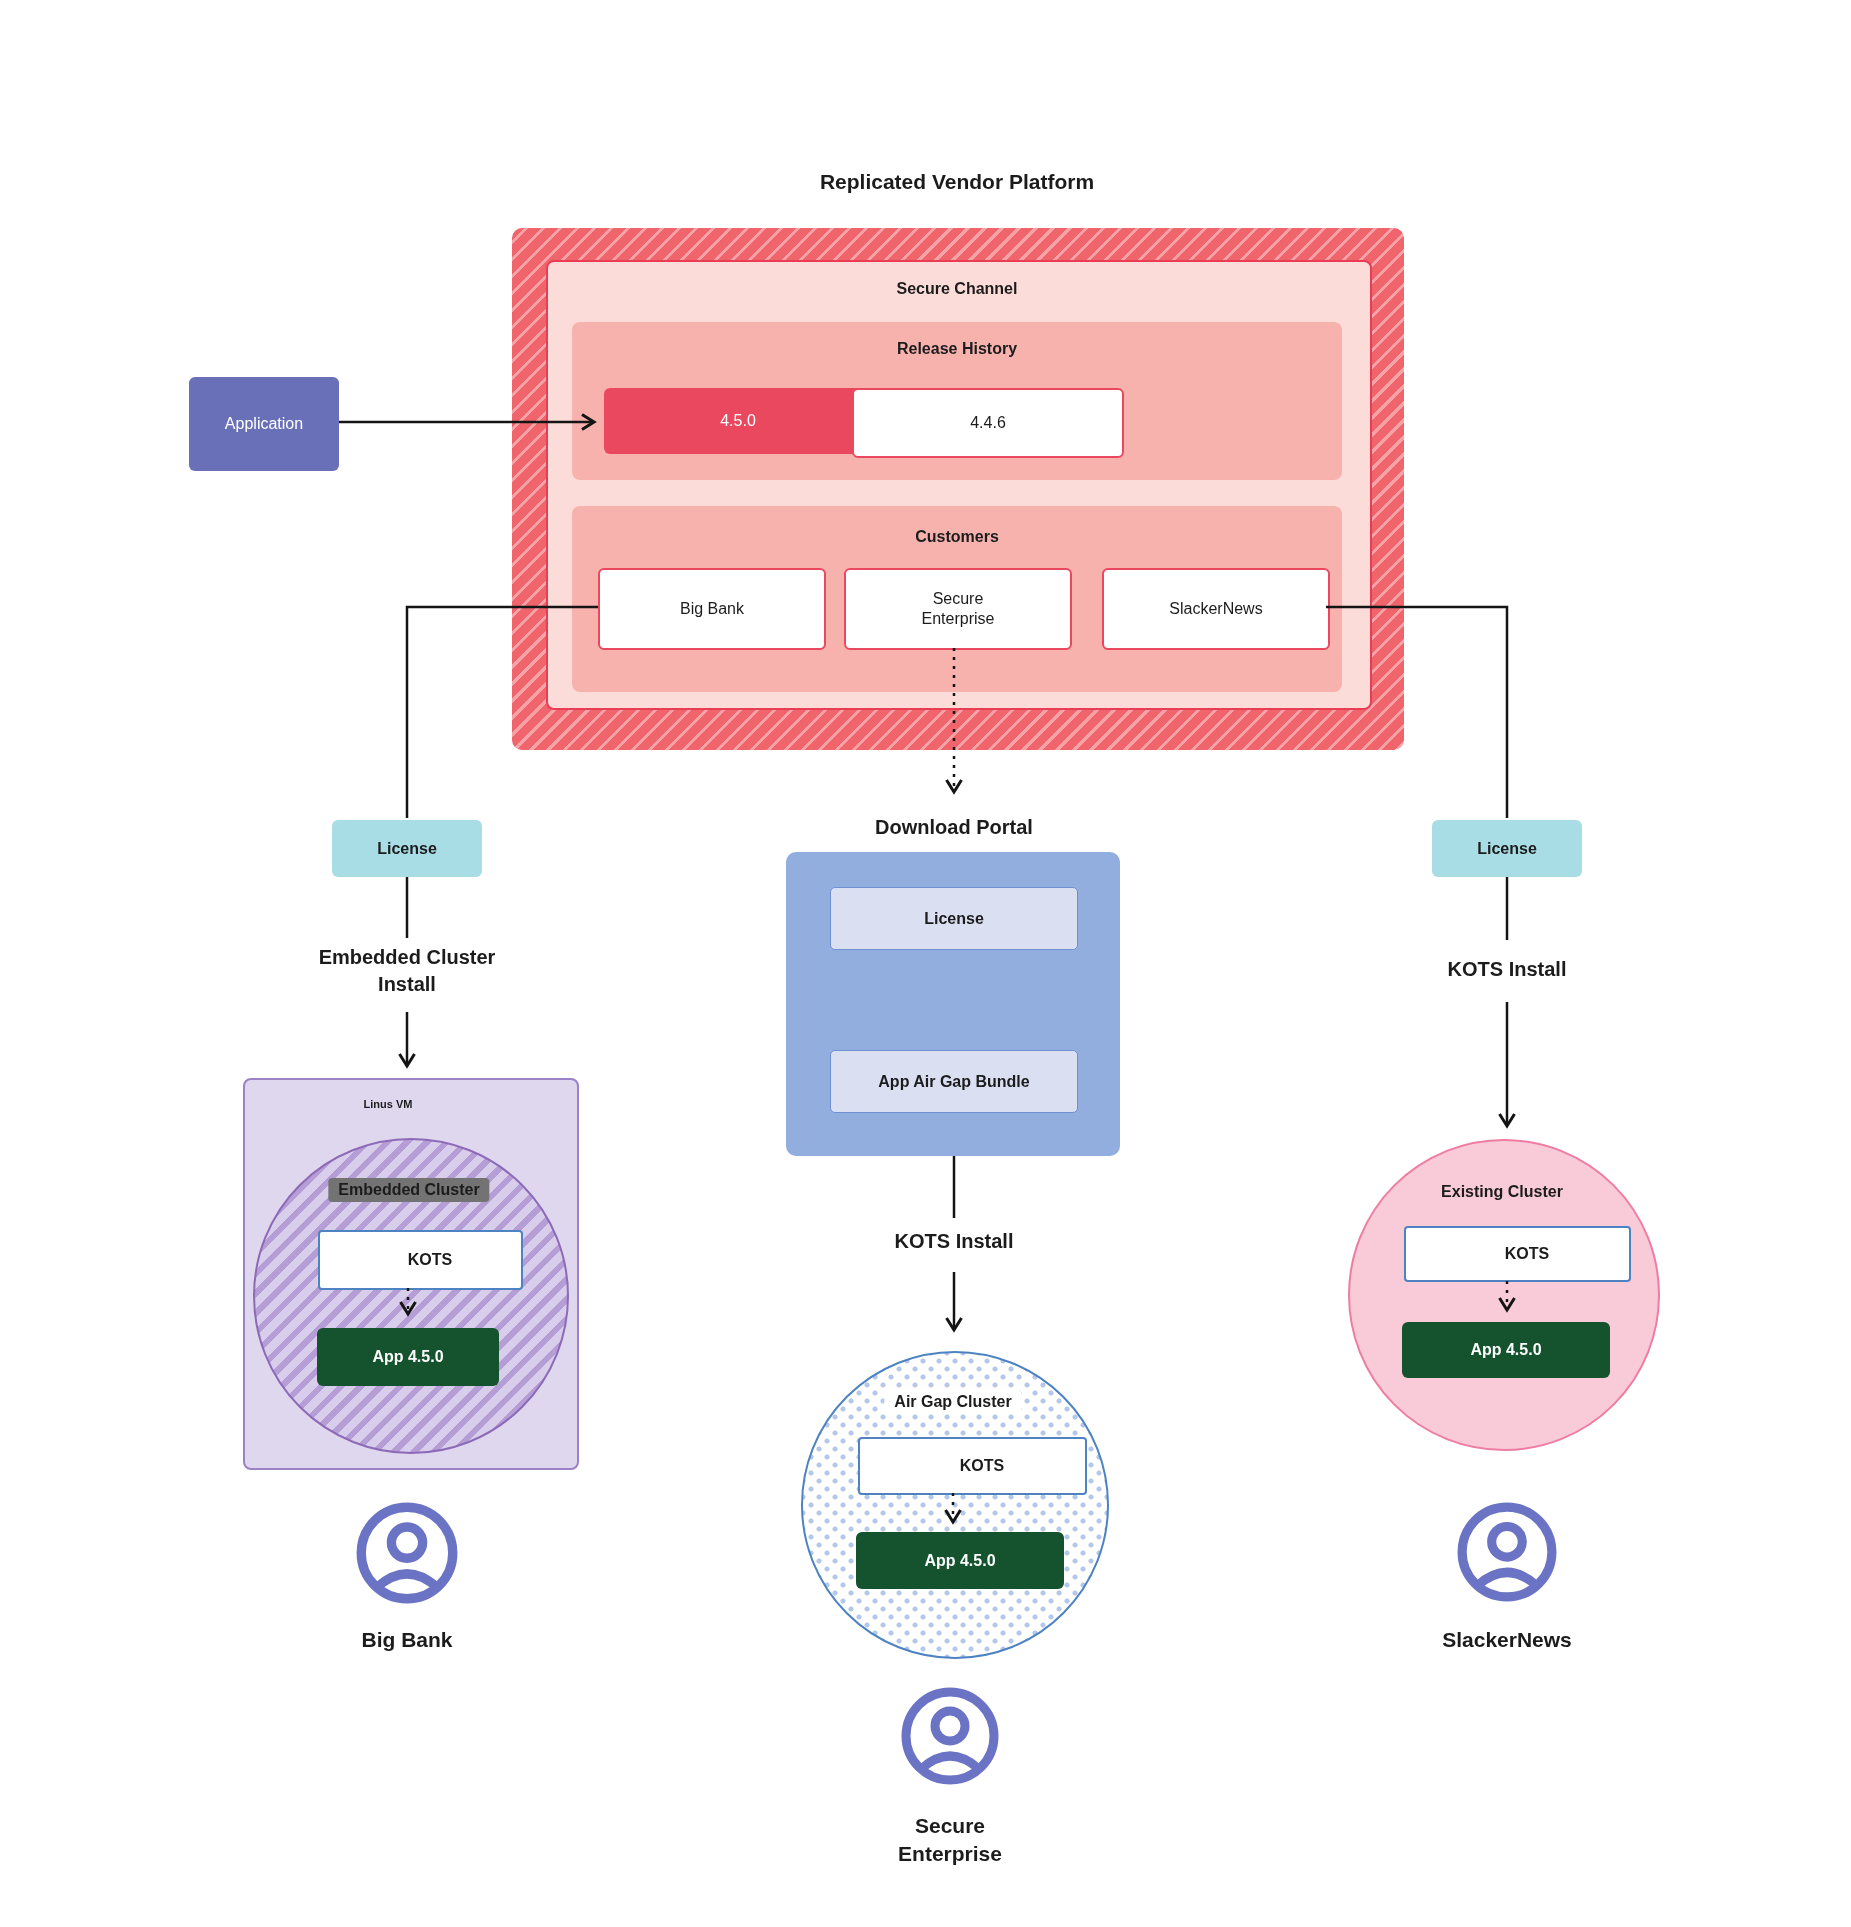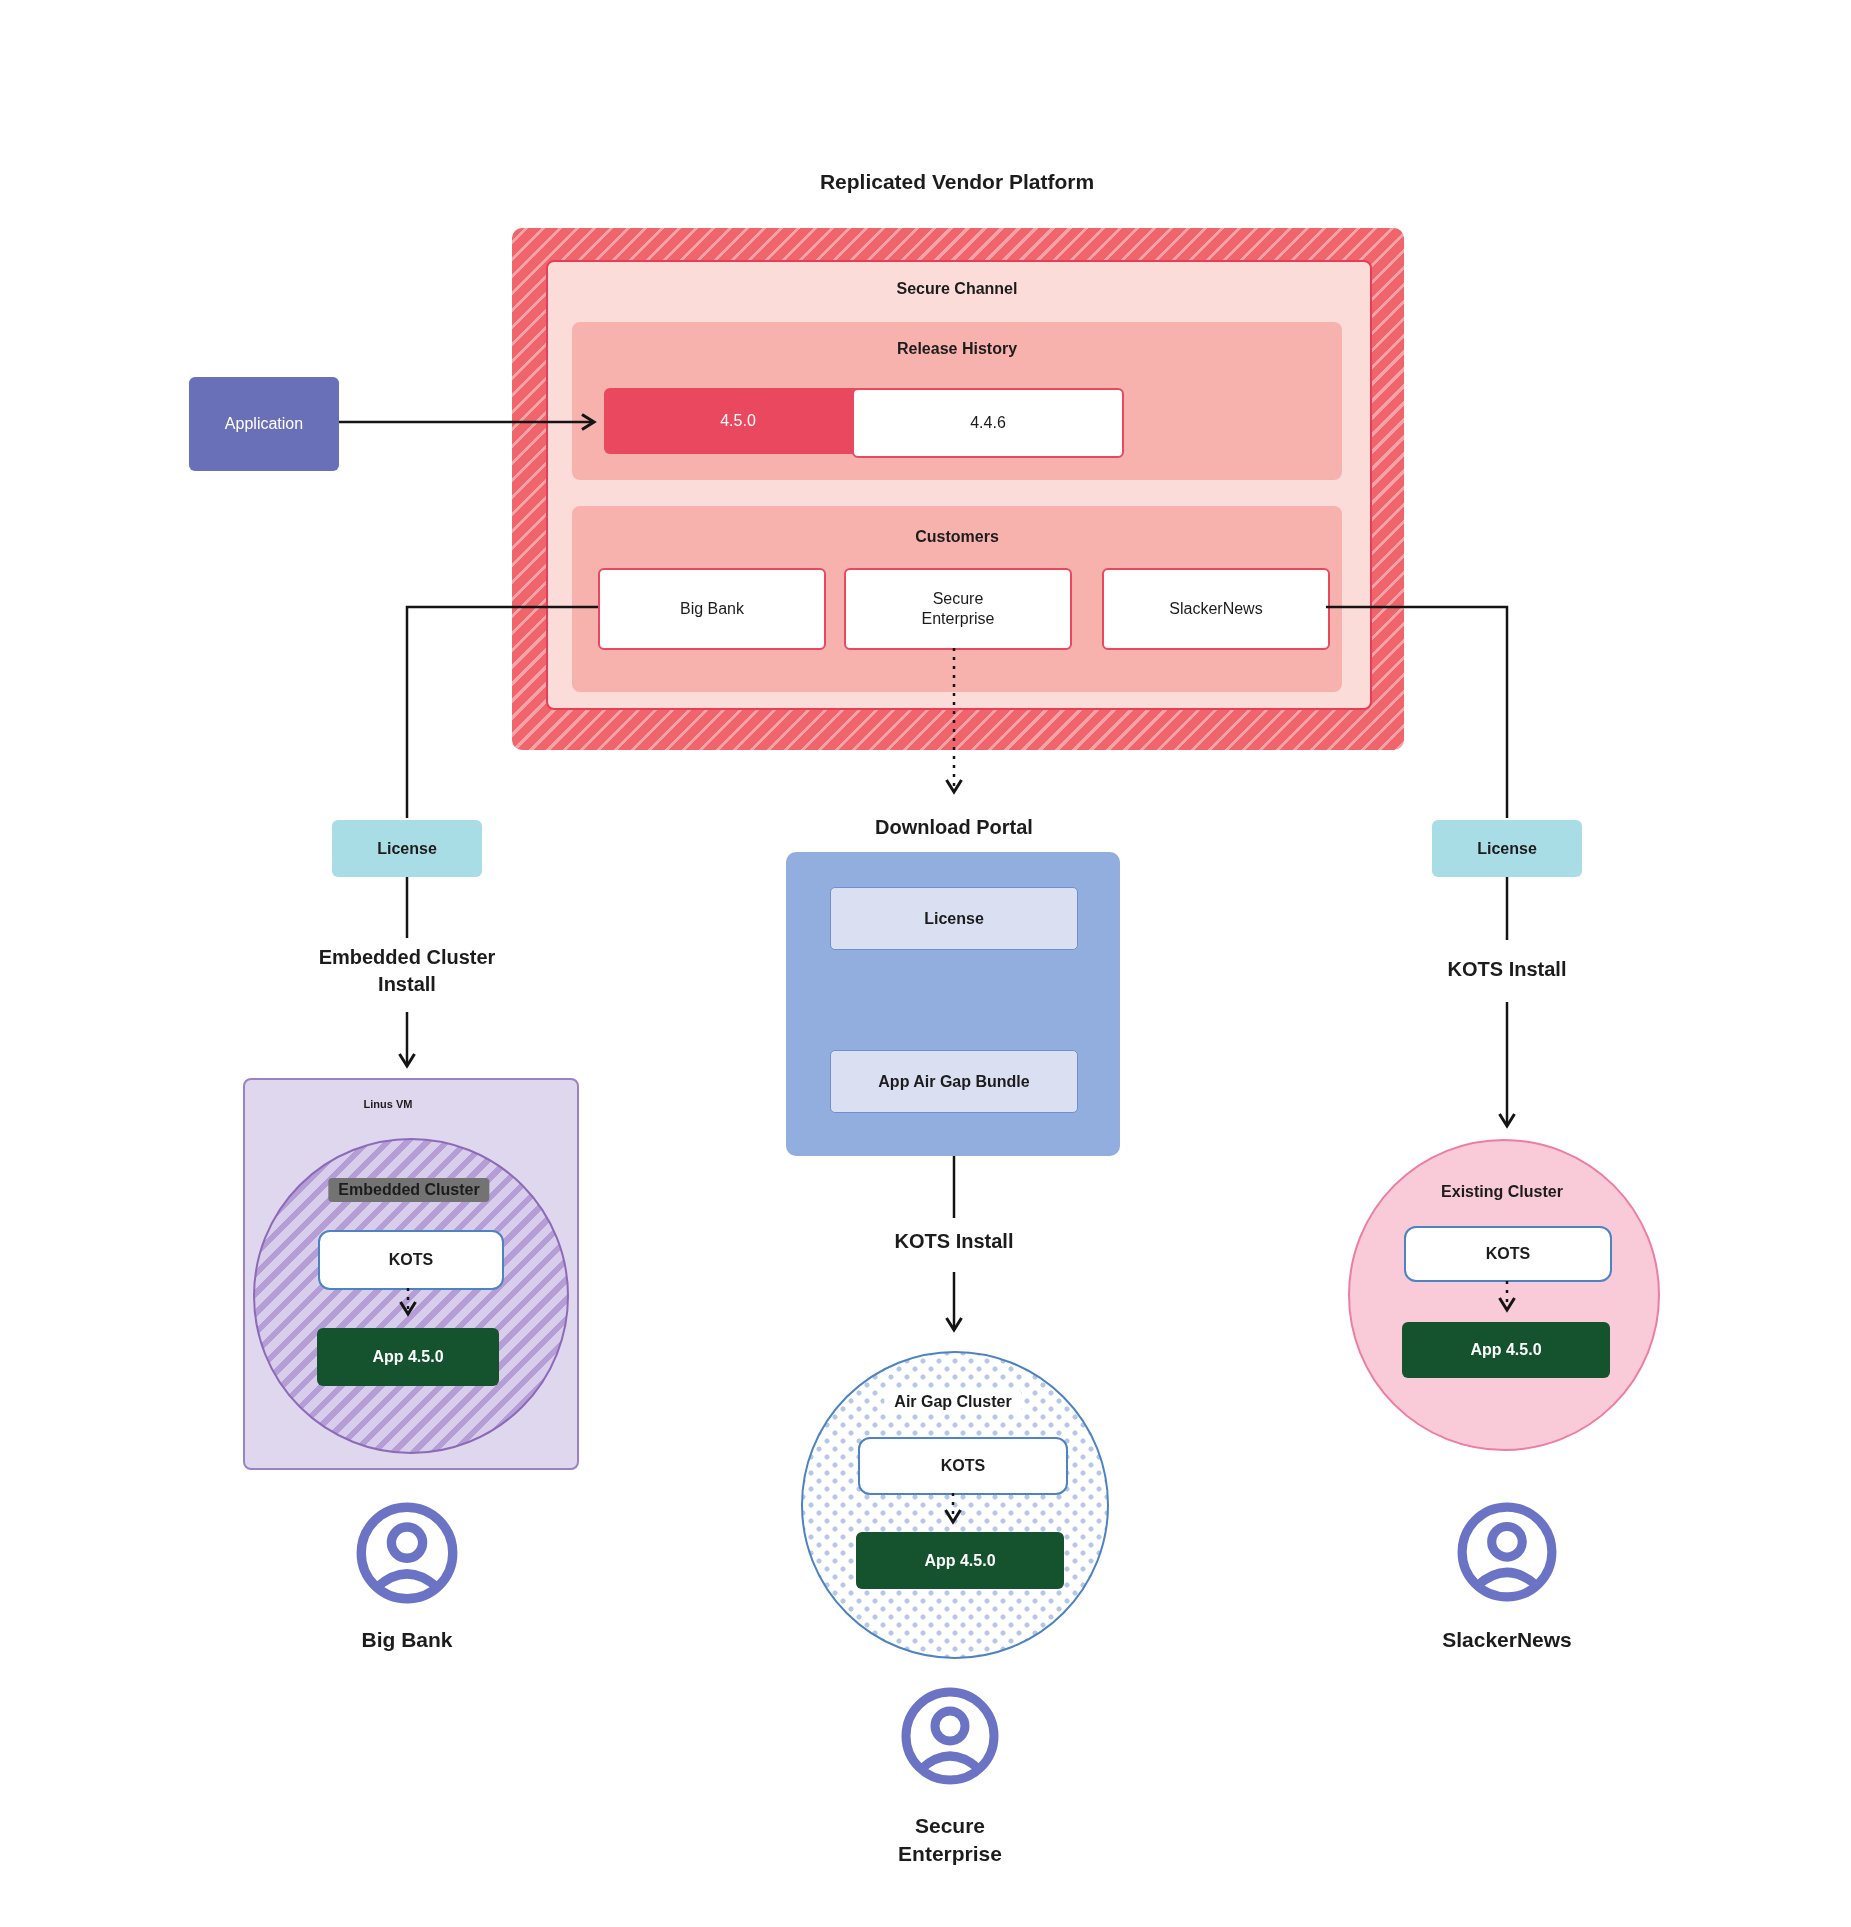--- a/index.html
+++ b/index.html
@@ -30,22 +30,22 @@
   .license{width:150px;height:57px;background:#a9dde6;border-radius:6px;
     font-size:16px;font-weight:600;}
   .flow-label{font-size:20px;font-weight:600;line-height:1.35;}
 
   .vm-box{left:243px;top:1078px;width:332px;height:388px;background:#ded7ee;
     border:2px solid #9b82c4;border-radius:8px;}
   .embedded-circle{left:253px;top:1138px;width:312px;height:312px;border-radius:50%;
     border:2.5px solid #8d6ab8;
     background:repeating-linear-gradient(135deg,#d8cdea 0 8px,#b59dd6 8px 14px);}
   .circle-label{font-size:16px;font-weight:600;padding:3px 10px;border-radius:4px;}
-  .kots-box{background:#fff;border:2px solid #4d82c3;border-radius:12px;
-    font-size:16px;font-weight:600;}
+  .kots-box{background:#fff;border:2px solid #4d82c3;border-radius:4px;
+    font-size:16px;font-weight:600;padding-left:19px;}
   .app-box{background:#14532d;border-radius:6px;color:#fff;font-size:16px;font-weight:600;}
 
   .portal{left:786px;top:852px;width:334px;height:304px;background:#92aede;border-radius:10px;}
   .portal-item{left:830px;width:246px;height:61px;background:#dae0f2;
     border:1.5px solid #6f8fcf;border-radius:5px;font-size:16px;font-weight:600;}
 
   .airgap-circle{left:801px;top:1351px;width:304px;height:304px;border-radius:50%;
     border:2px solid #4d82c3;background-color:#fff;
     background-image:radial-gradient(circle,#b3c8ea 2.2px,rgba(0,0,0,0) 2.9px),
                      radial-gradient(circle,#b3c8ea 2.2px,rgba(0,0,0,0) 2.9px);

